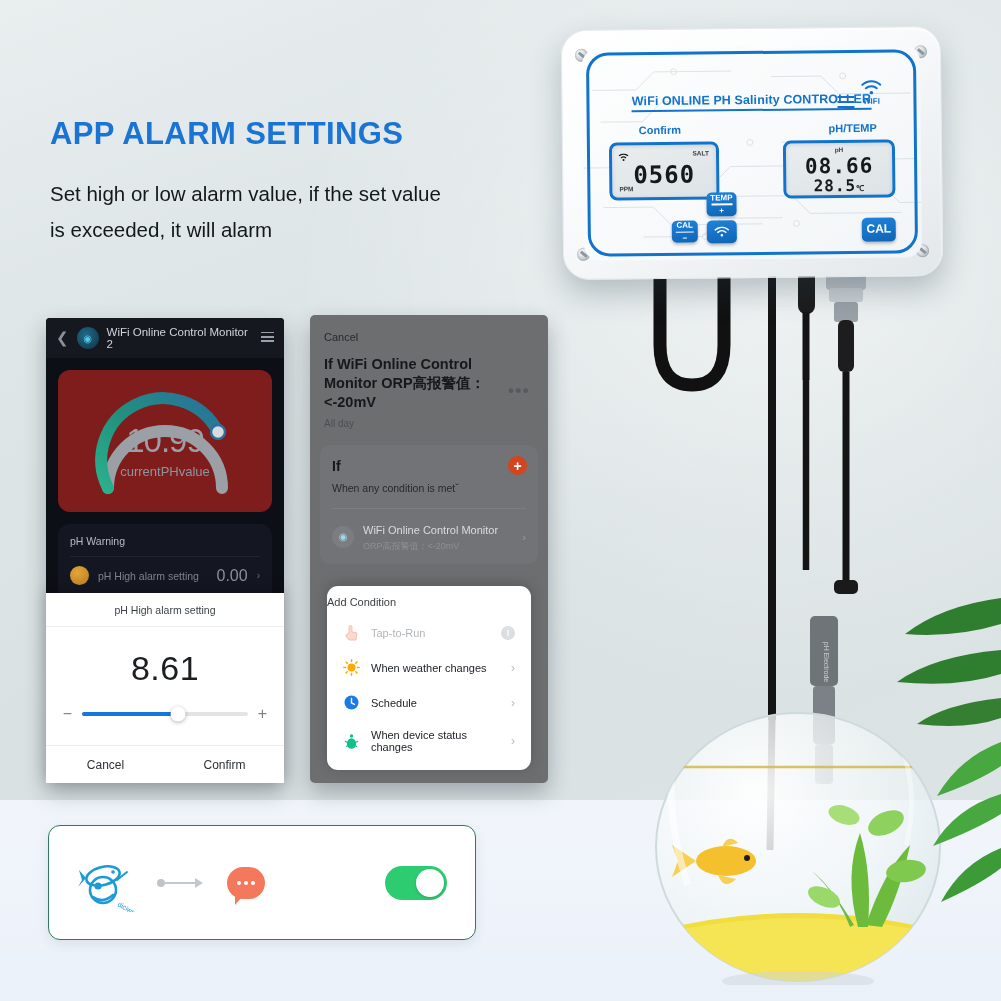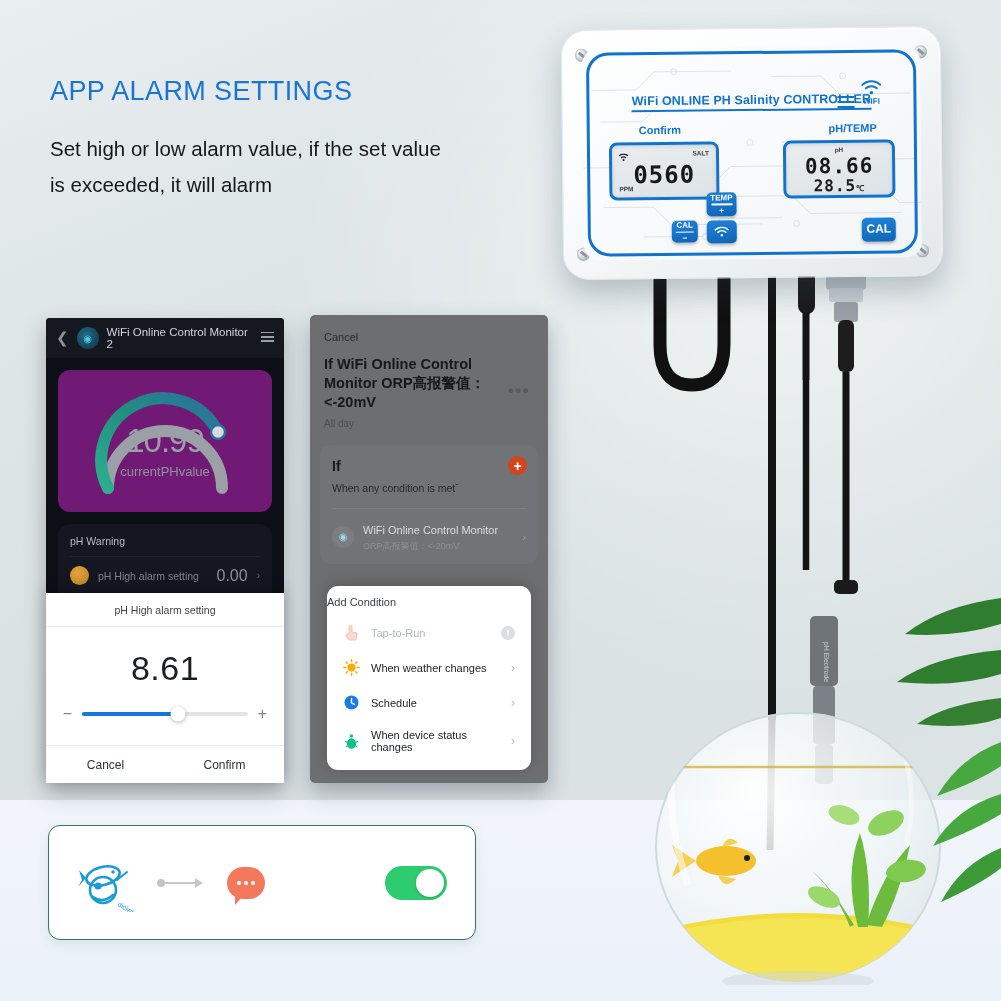--- a/index.html
+++ b/index.html
@@ -23,22 +23,23 @@
   .bg-vignette {
     position: absolute; inset: 0;
     background: radial-gradient(ellipse 70% 60% at 78% 28%, rgba(255,255,255,.55), rgba(255,255,255,0) 70%);
   }
 
   
   .headline {
     position: absolute; left: 50px; top: 76px; width: 520px;
   }
   .headline h1 {
-    font-size: 27px; font-weight: 400; letter-spacing: .4px;
+    font-size: 31px; font-weight: 700; letter-spacing: .4px;
     color: #1a74d4;
+    margin-top: 40px;
   }
   .headline p {
     margin-top: 24px; font-size: 20.5px; line-height: 1.75;
     color: #14181c; font-weight: 400; max-width: 480px;
   }
 
   
   .device {
     position: absolute; left: 562px; top: 28px; width: 380px; height: 250px;
   }
@@ -139,21 +140,21 @@
     width: 22px; height: 22px; border-radius: 50%;
     background: radial-gradient(circle at 40% 38%, #1e6d8c, #123041);
     display: flex; align-items: center; justify-content: center;
     font-size: 10px; color: #53c9e8;
   }
   .p1-title { color: #cfd4da; font-size: 11.5px; flex: 1; }
   .p1-menu i { display: block; width: 13px; height: 1.6px; background: #9aa0a7; margin-bottom: 2.6px; }
 
   .gauge-card {
     margin: 12px 12px 0; height: 142px; border-radius: 12px;
-    background: #701a75; position: relative; overflow: hidden;
+    background: #7f1d1d; position: relative; overflow: hidden;
   }
   .gauge-val {
     position: absolute; left: 0; right: 0; top: 52px; text-align: center;
     font-size: 33px; color: #9aa0a6; font-weight: 400; letter-spacing: -1px;
   }
   .gauge-cap {
     position: absolute; left: 0; right: 0; top: 94px; text-align: center;
     font-size: 13px; color: #8d959c;
   }
 

